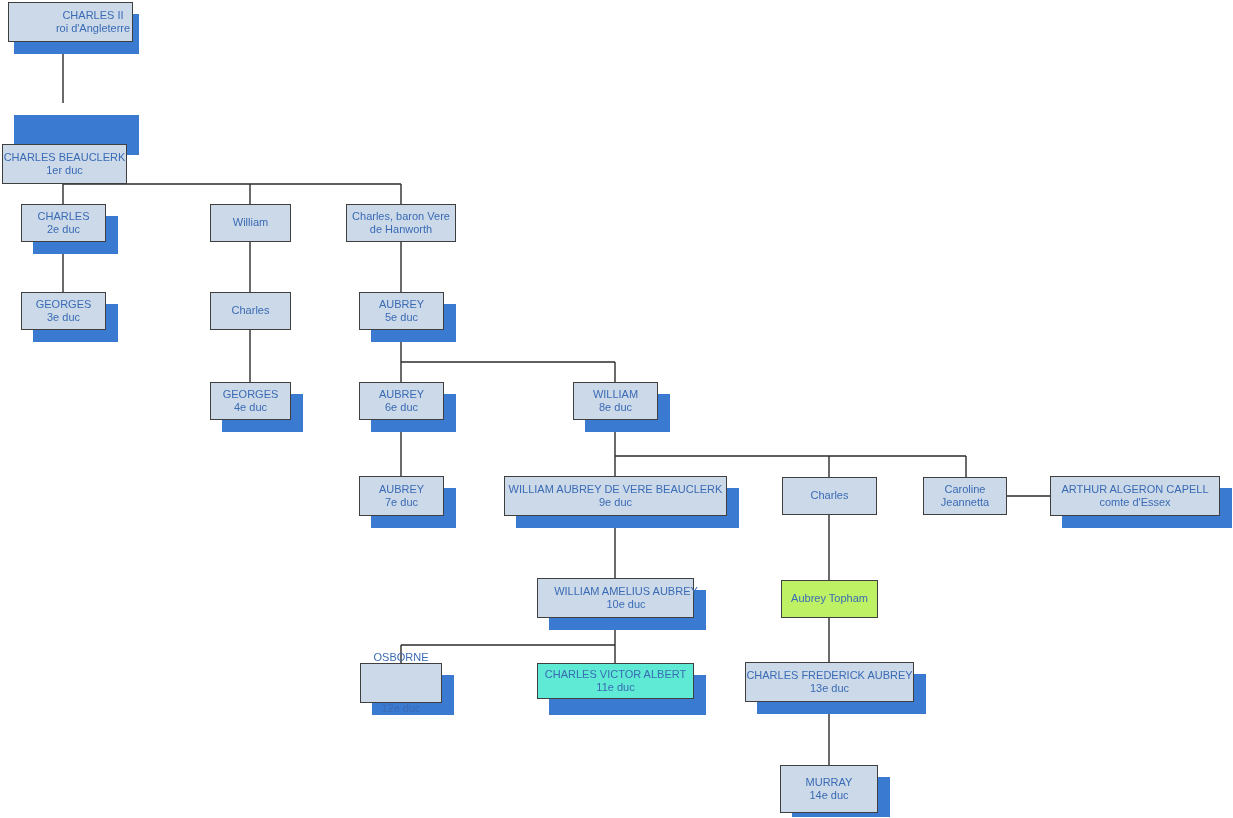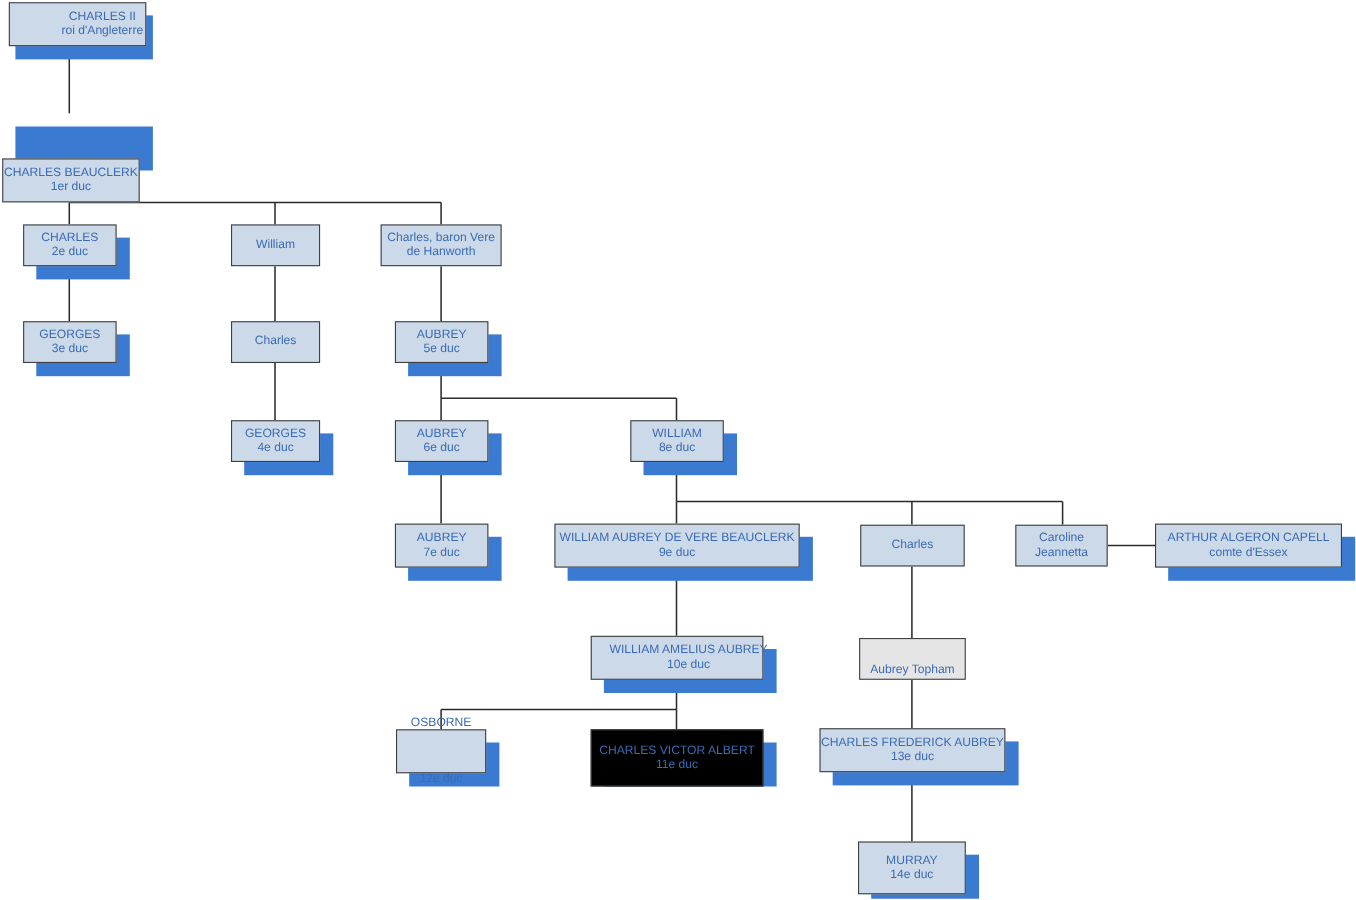--- a/index.html
+++ b/index.html
@@ -161,28 +161,28 @@
         <span class="l2">Jeannetta</span>
       </div>
       <div class="node" style="left: 1050px; top: 476px; width: 170px; height: 40px; background: rgb(204, 217, 232); border-color: rgb(63, 63, 63); color: rgb(58, 107, 181);">
         <span class="l1">ARTHUR ALGERON CAPELL</span>
         <span class="l2">comte d'Essex</span>
       </div>
       <div class="node" style="left: 537px; top: 578px; width: 157px; height: 40px; background: rgb(204, 217, 232); border-color: rgb(63, 63, 63); color: rgb(58, 107, 181); padding-left: 24px;">
         <span class="l1">WILLIAM AMELIUS AUBREY</span>
         <span class="l2">10e duc</span>
       </div>
-      <div class="node" style="left: 781px; top: 580px; width: 97px; height: 38px; background: #e5e5e5; border-color: rgb(63, 63, 63); color: rgb(58, 107, 181); justify-content: flex-end;">
+      <div class="node" style="left: 781px; top: 580px; width: 97px; height: 38px; background: #bef264; border-color: rgb(63, 63, 63); color: rgb(58, 107, 181);">
         <span class="l1">Aubrey Topham</span>
       </div>
       <div class="node" style="left: 360px; top: 663px; width: 82px; height: 40px; background: rgb(204, 217, 232); border-color: rgb(63, 63, 63); color: rgb(58, 107, 181); gap: 37px;">
         <span class="l1">OSBORNE</span>
         <span class="l2">12e duc</span>
       </div>
-      <div class="node" style="left: 537px; top: 663px; width: 157px; height: 52px; background: #000000; border-color: rgb(63, 63, 63); color: rgb(58, 107, 181);">
+      <div class="node" style="left: 537px; top: 663px; width: 157px; height: 36px; background: #5eead4; border-color: rgb(63, 63, 63); color: rgb(58, 107, 181);">
         <span class="l1">CHARLES VICTOR ALBERT</span>
         <span class="l2">11e duc</span>
       </div>
       <div class="node" style="left: 745px; top: 662px; width: 169px; height: 40px; background: rgb(204, 217, 232); border-color: rgb(63, 63, 63); color: rgb(58, 107, 181);">
         <span class="l1">CHARLES FREDERICK AUBREY</span>
         <span class="l2">13e duc</span>
       </div>
       <div class="node" style="left: 780px; top: 765px; width: 98px; height: 48px; background: rgb(204, 217, 232); border-color: rgb(63, 63, 63); color: rgb(58, 107, 181);">
         <span class="l1">MURRAY</span>
         <span class="l2">14e duc</span>

